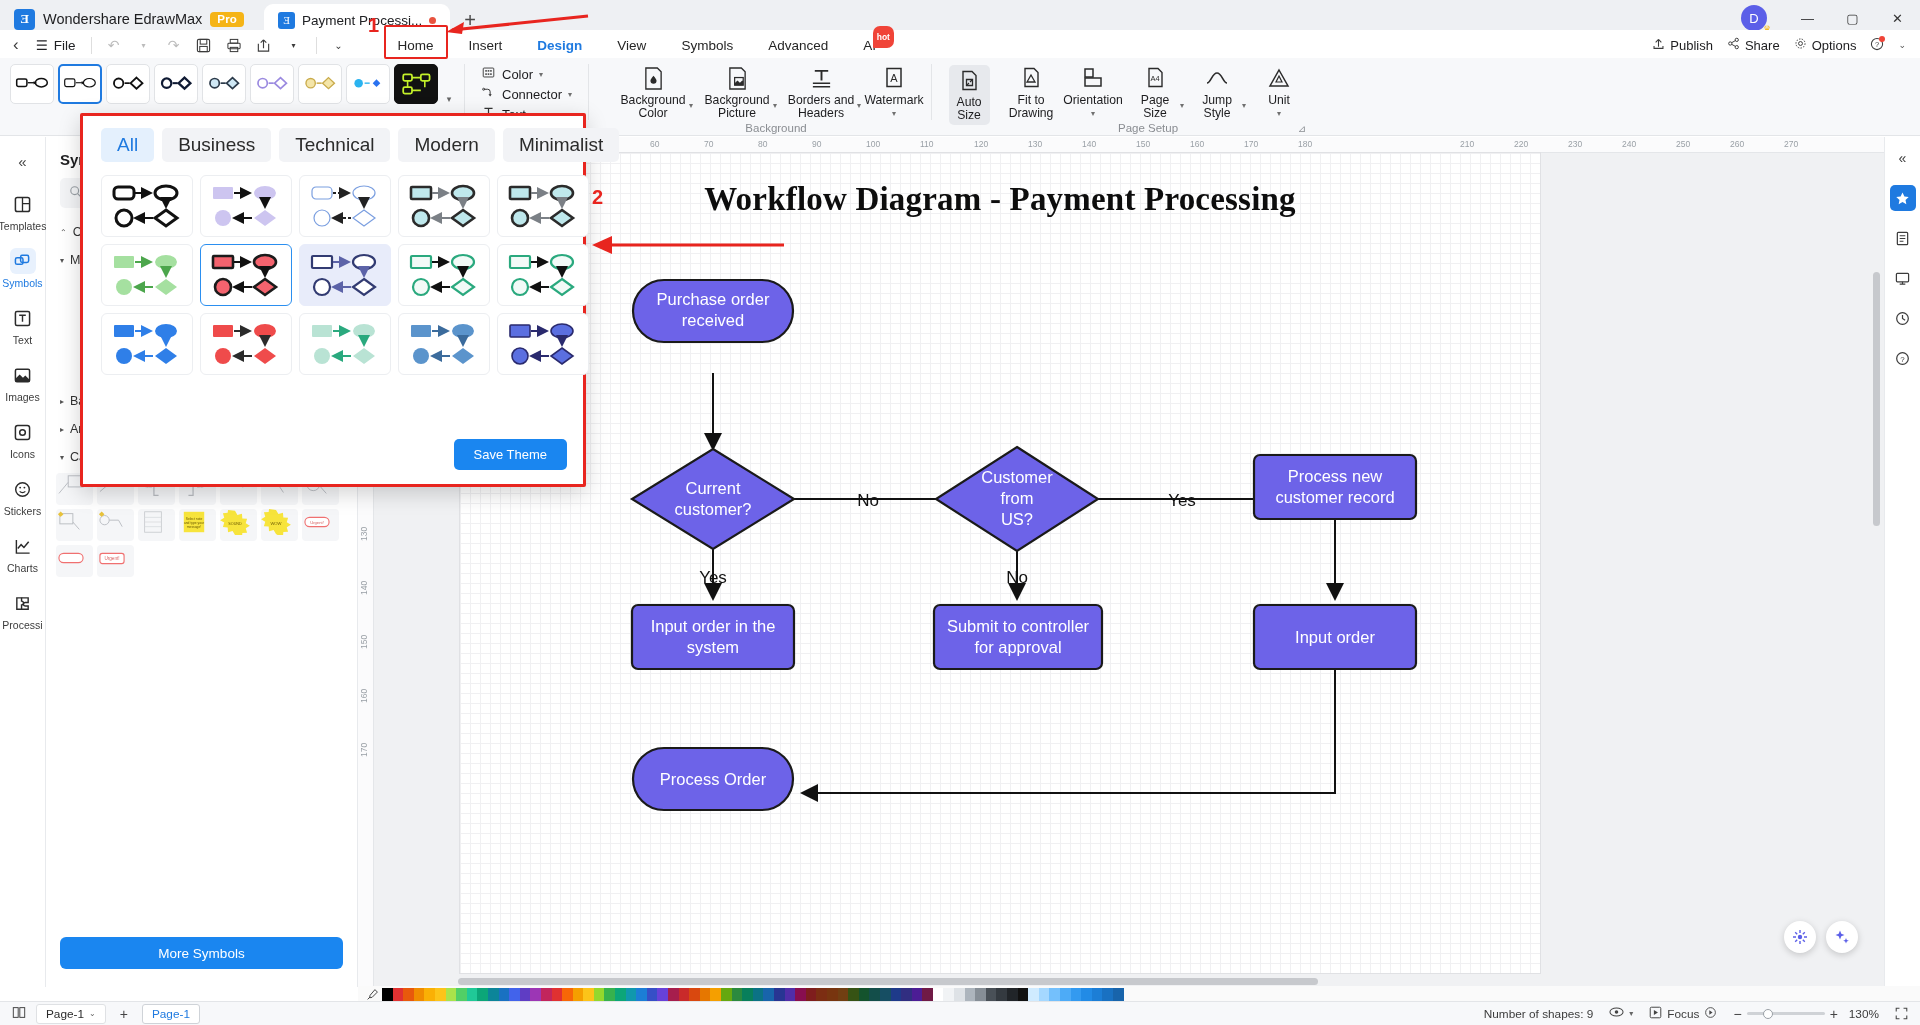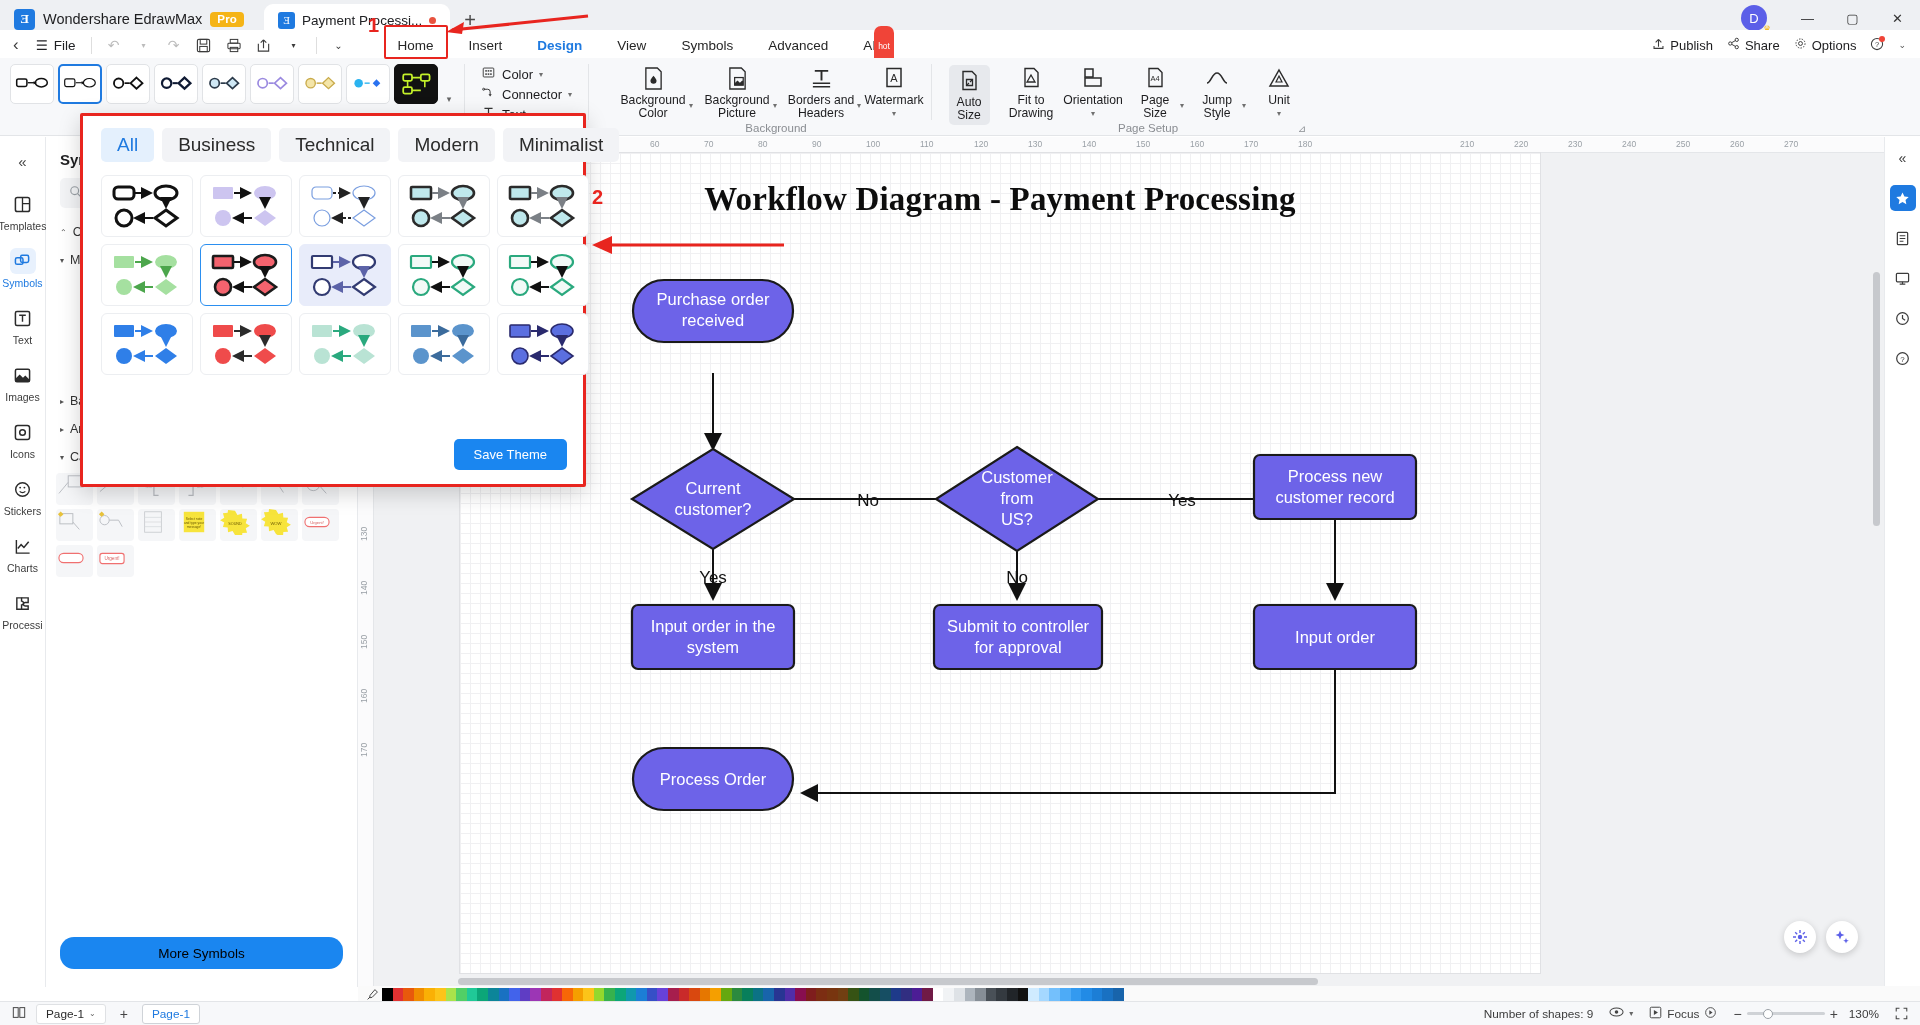--- a/index.html
+++ b/index.html
@@ -75,21 +75,21 @@
   .tab {
     font-size: 13.5px; color: #262626; padding: 4px 16px; position: relative;
   }
   .tab.active { color: #1f7ae0; font-weight: bold; }
   .tab.active::after {
     content: ""; position: absolute; left: 14px; right: 14px; bottom: -5px;
     height: 2.5px; background: #1f7ae0;
   }
   .tab .hot {
     position: absolute; top: -8px; right: -2px; background: #f04438; color: #fff;
-    font-size: 8.5px; border-radius: 7px 7px 7px 1px; padding: 15px 4px; font-weight: normal;
+    font-size: 8.5px; border-radius: 7px 7px 7px 1px; padding: 6px 4px; font-weight: bold;
   }
   .menu-right { margin-left: auto; display: flex; align-items: center; gap: 14px; padding-right: 14px; }
   .mr-item { display:flex; align-items:center; gap:5px; font-size: 13px; color: #1d1d1f; }
   .mr-icon { font-size: 13px; color: #3c3c3c; }
   .notif-dot { width:6px;height:6px;border-radius:50%;background:#f04438;position:absolute;top:-1px;right:-1px; }
 
   
   .ribbon {
     position: absolute; top: 58px; left: 0; width: 1920px; height: 78px;
     background: #f7f8fa; border-bottom: 1px solid #e3e5e8;
@@ -162,21 +162,21 @@
   }
   .sym-sec { font-size: 12.5px; color: #333; padding: 7px 14px; display:flex; align-items:center; gap:6px; }
   .sym-sec .tri { font-size: 8px; color:#555; }
   .shape-grid { display:flex; flex-wrap: wrap; gap: 4px; padding: 4px 10px; }
   .shape-cell {
     width: 37px; height: 32px; background: #f5f6f8; border-radius: 4px; position: relative;
   }
   .shape-cell .star { position:absolute; top:1px; left:2px; font-size:7px; color:#e8c23a; }
   .more-symbols {
     position: absolute; left: 14px; bottom: 18px; width: 283px; height: 32px;
-    background: #1a86f0; color: #000000; border-radius: 14px;
+    background: #1a86f0; color: #ffffff; border-radius: 6px;
     display: flex; align-items: center; justify-content: center;
     font-size: 13.5px;
   }
 
   
   .theme-pop {
     position: absolute; top: 113px; left: 80px; width: 506px; height: 374px;
     background: #ffffff; border: 3px solid #e8251f; border-radius: 2px;
     box-shadow: 0 6px 22px rgba(0,0,0,.18); z-index: 40;
   }

